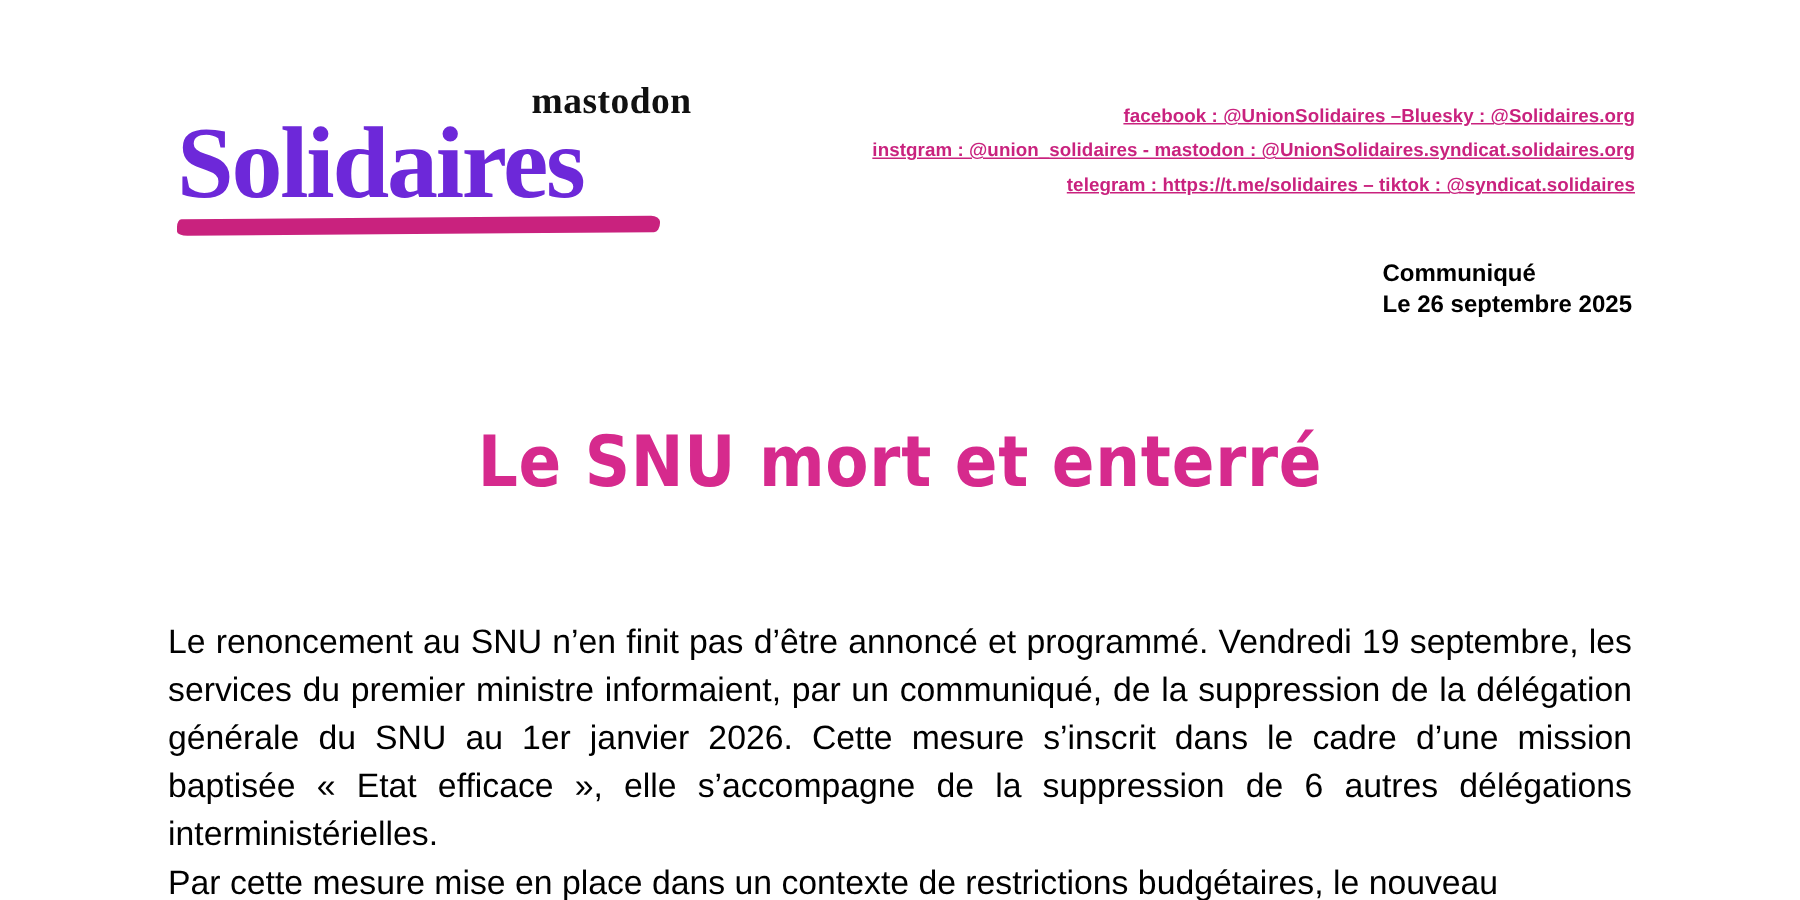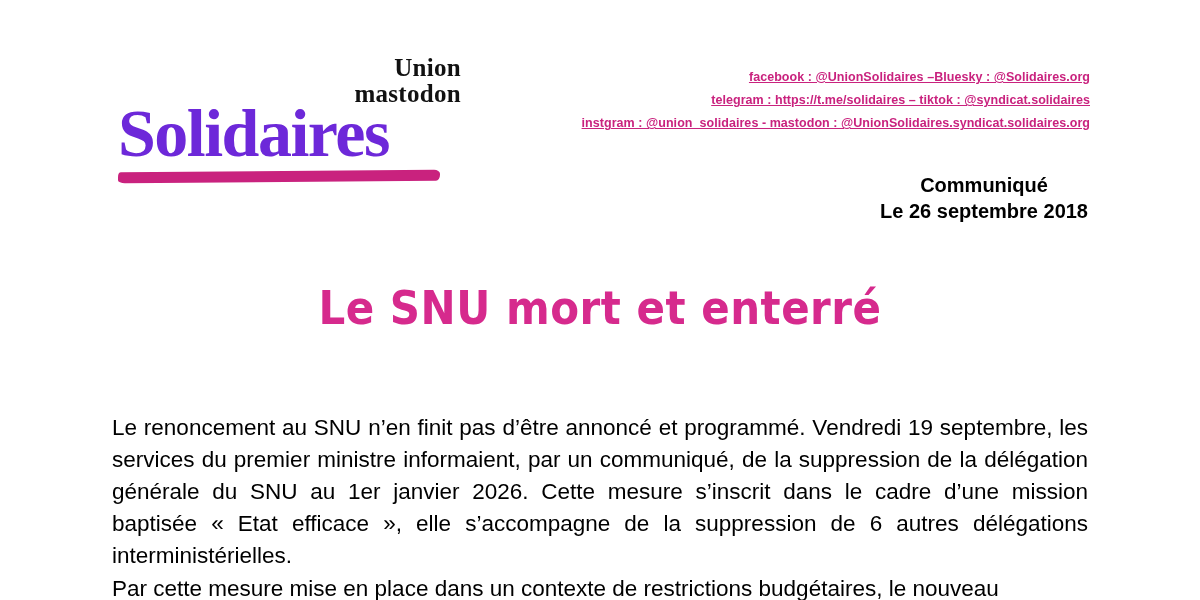--- a/index.html
+++ b/index.html
@@ -72,22 +72,22 @@
     line-height: 1.85;
     letter-spacing: 0.05px;
     white-space: nowrap;
     text-decoration: underline;
   }
 
   .doc-meta {
     position: absolute;
     right: 112px;
     top: 172px;
-    text-align: center;
-    font-size: 20px;
+    text-align: left;
+    font-size: 16px;
     font-weight: bold;
     line-height: 1.32;
     color: #000;
   }
 
   
   .doc-title {
     position: absolute;
     left: 0;
     right: 0;
@@ -122,36 +122,35 @@
 </style>
 </head>
 <body>
 
 <div class="page">
 
   <div class="header">
 
     <div class="logo-block">
       <div class="logo-union">
-        <div>Union</div>
         <div>mastodon</div>
       </div>
       <div class="logo-solidaires">Solidaires</div>
       <div class="logo-underline"></div>
     </div>
 
     <div class="socials">
       <div>facebook : @UnionSolidaires –Bluesky : @Solidaires.org</div>
+      <div>instgram : @union_solidaires - mastodon : @UnionSolidaires.syndicat.solidaires.org</div>
       <div>telegram : https://t.me/solidaires – tiktok : @syndicat.solidaires</div>
-      <div>instgram : @union_solidaires - mastodon : @UnionSolidaires.syndicat.solidaires.org</div>
     </div>
 
     <div class="doc-meta">
       <div>Communiqué</div>
-      <div>Le 26 septembre 2018</div>
+      <div>Le 26 septembre 2025</div>
     </div>
 
   </div>
 
   <div class="doc-title">Le SNU mort et enterré</div>
 
   <div class="body-text">
     <p>Le renoncement au SNU n’en finit pas d’être annoncé et programmé. Vendredi 19 septembre, les services du premier ministre informaient, par un communiqué, de la suppression de la délégation générale du SNU au 1er janvier 2026. Cette mesure s’inscrit dans le cadre d’une mission baptisée « Etat efficace », elle s’accompagne de la suppression de 6 autres délégations interministérielles.</p>
     <p>Par cette mesure mise en place dans un contexte de restrictions budgétaires, le nouveau</p>
   </div>

